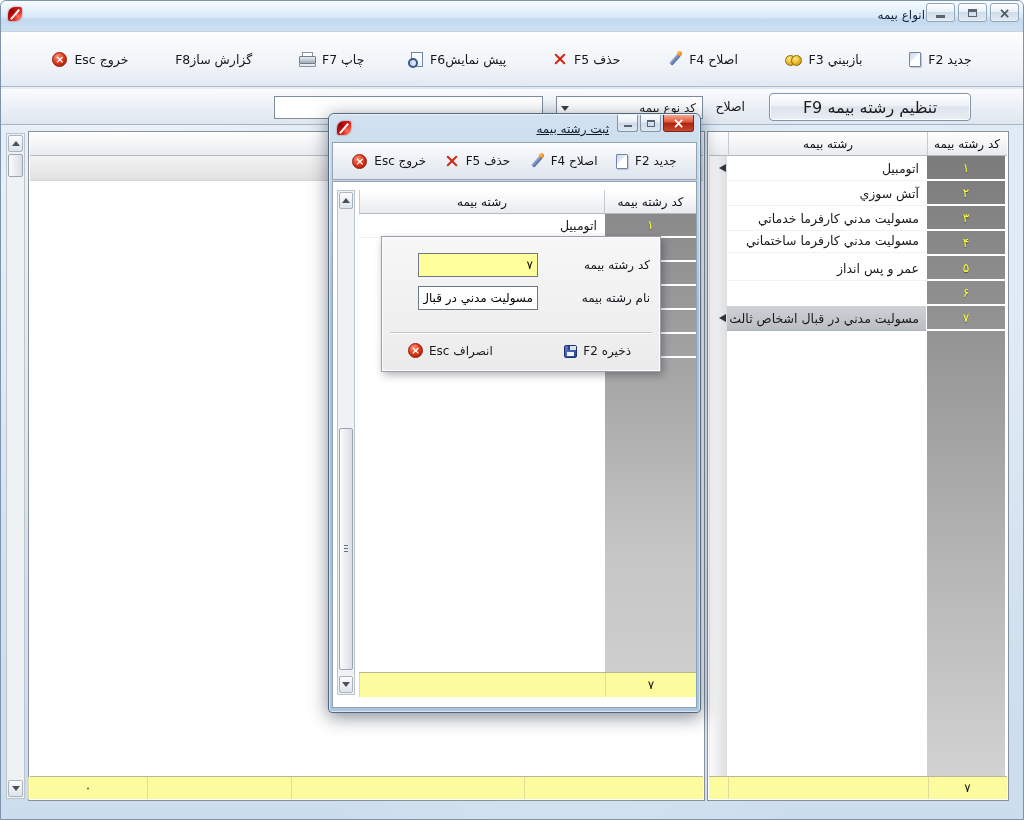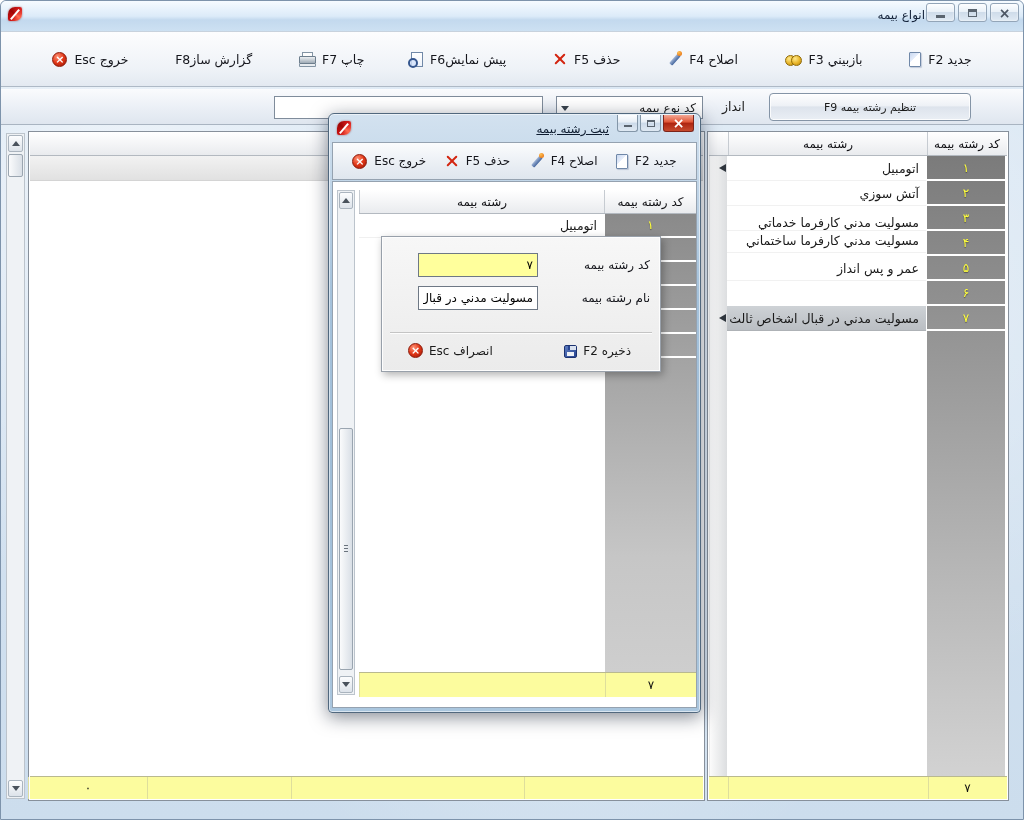--- a/index.html
+++ b/index.html
@@ -87,21 +87,21 @@
   .searchrow {
     position:absolute; top:88px; left:0; width:100%; height:36px;
     background:linear-gradient(#fafbfd,#e9eef5 60%,#dfe6ef);
     border-bottom:1px solid #a9b4c1;
   }
   .btn-f9 {
     position:absolute; top:4px; right:52px; width:202px; height:28px;
     border:1px solid #8494a6; border-radius:4px; direction:rtl;
     background:linear-gradient(#fefefe,#eef1f6 45%,#dde3ec 50%,#eaeff5);
     box-shadow:inset 0 0 0 1px rgba(255,255,255,.8);
-    display:flex; align-items:center; justify-content:center; font-size:11px; cursor:default;
+    display:flex; align-items:center; justify-content:center; font-size:16px; cursor:default;
   }
   .lbl-search { position:absolute; top:10px; right:278px; direction:rtl; font-size:12.5px; }
   .combo {
     position:absolute; top:7px; right:320px; width:147px; height:23px;
     background:#fff; border:1px solid #7f8c9b; direction:rtl;
     display:flex; align-items:center; padding:0 6px; font-size:12px;
   }
   .combo-arrow { position:absolute; left:4px; top:9px; width:0; height:0;
     border-left:4px solid transparent; border-right:4px solid transparent; border-top:5px solid #39424c; }
   .searchbox { position:absolute; top:7px; left:273px; width:269px; height:23px;
@@ -248,21 +248,21 @@
     <div class="tbtn">
       <span>خروج Esc</span>
       <span class="ic ic-exit">×</span>
     </div>
   </div>
 
   <div class="searchrow">
     <div class="btn-f9">
       <span>تنظيم رشته بيمه F9</span>
     </div>
-    <span class="lbl-search">انداز</span>
+    <span class="lbl-search">اصلاح</span>
     <div class="combo">
       <span>کد نوع بيمه</span>
       <span class="combo-arrow"></span>
     </div>
     <input class="searchbox" type="text" value="" style="">
   </div>
 
   <div class="vscroll" style="left:5px; top:132px; width:19px; height:666px;">
     <div class="sb-btn" style="top:1px;">
         <span class="tri-up"></span>
@@ -306,21 +306,21 @@
       <span class="rowmark" style="top:8px;"></span>
       <span class="rowmark" style="top:158px;"></span>
     </div>
 
     <div class="rp-row" style="top:24px;">
         <span>اتومبيل</span>
       </div>
     <div class="rp-row" style="top:49px;">
         <span>آتش سوزي</span>
       </div>
-    <div class="rp-row" style="top:74px;align-items:flex-end;">
+    <div class="rp-row" style="top:74px;">
         <span>مسوليت مدني کارفرما خدماتي</span>
       </div>
     <div class="rp-row" style="top:96px;">
         <span>مسوليت مدني کارفرما ساختماني</span>
       </div>
     <div class="rp-row" style="top:124px;">
         <span>عمر و پس انداز</span>
       </div>
     <div class="rp-row selected" style="top:174px;">
         <span>مسوليت مدني در قبال اشخاص ثالث</span>

